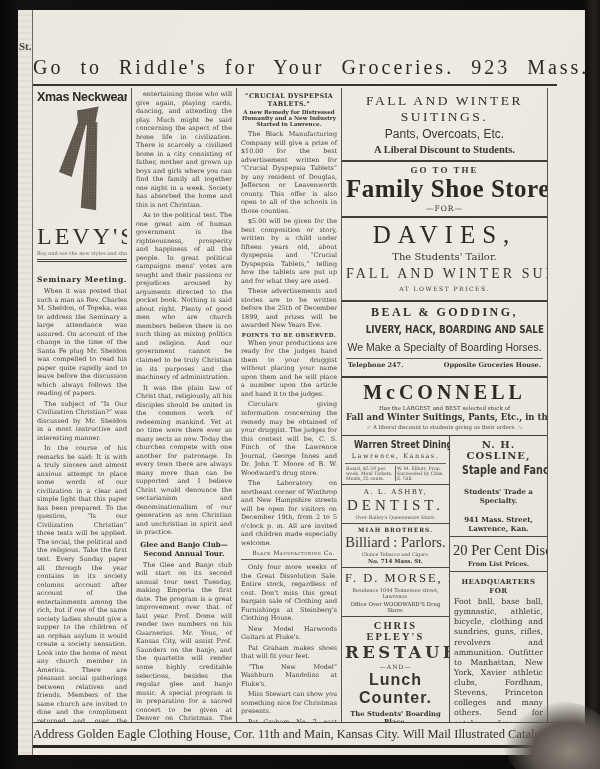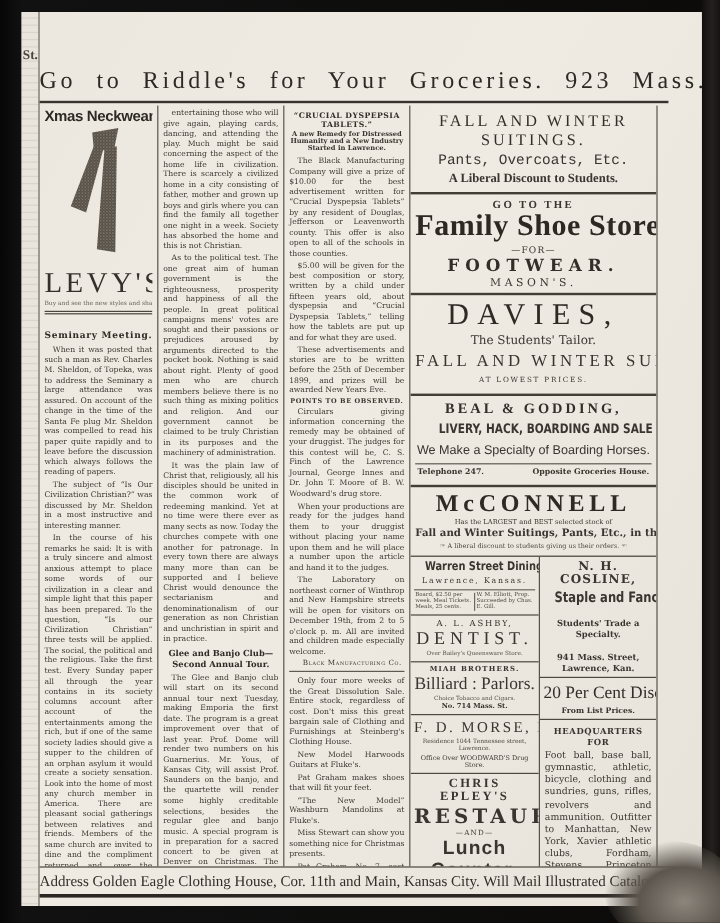--- a/index.html
+++ b/index.html
@@ -39,24 +39,24 @@
   .levys-name{font-family:"Liberation Serif",serif;font-size:24px;letter-spacing:3px;color:#35302a;margin-top:2px;}
   .levys-tag{font-size:5px;color:#6a645a;white-space:nowrap;overflow:hidden;}
   .article-head{font:bold 7.5px "DejaVu Serif",serif;text-align:center;letter-spacing:0.6px;margin:3px 0;color:#2e2a24;}
   
   .tab-title{font:bold 6.4px "DejaVu Serif",serif;text-align:center;letter-spacing:0.4px;margin:2px 0 1px;color:#332e28;}
   .tab-sub{font:bold 5.6px "DejaVu Serif",serif;text-align:center;margin:0 0 3px;color:#3c3630;}
   .tab-points{font:bold 5.4px "DejaVu Serif",serif;text-align:center;letter-spacing:0.5px;margin:2px 0 1px;}
   .tab-sig{font-size:6px;text-align:right;letter-spacing:0.5px;margin:1px 2px 2px 0;font-variant:small-caps;}
   
   .ad{text-align:center;border-bottom:2px solid #433d36;overflow:hidden;padding:3px 4px;}
-  .weber{height:74px;} .shoe{height:84px;} .davies{height:84px;text-align:center;} .beal{height:76px;} .mcc{height:58px;border-bottom:1px solid #433d36;}
+  .weber{height:74px;} .shoe{height:56px;} .davies{height:84px;text-align:center;} .beal{height:76px;} .mcc{height:58px;border-bottom:1px solid #433d36;}
   .w1{font-family:"Liberation Serif",serif;font-size:11px;letter-spacing:2px;color:#3a352e;}
   .w2{font-family:"Liberation Serif",serif;font-size:13.5px;letter-spacing:2.5px;margin-top:2px;color:#332e27;}
-  .w3{font-family:Liberation Mono, monospace;font-size:12px;margin-top:2px;}
+  .w3{font-family:Liberation Sans, sans-serif;font-size:12px;margin-top:2px;}
   .w4{font-family:"Liberation Serif",serif;font-weight:bold;font-size:10.5px;margin-top:3px;}
   .s1{font:bold 9px "Liberation Serif",serif;letter-spacing:2px;}
   .s2{font:bold 25px "Liberation Serif",serif;letter-spacing:0.5px;color:#2d2822;margin-top:0px;white-space:nowrap;}
   .s3{font-size:7.5px;letter-spacing:1px;margin-top:1px;}
   .s4{font:bold 14px "DejaVu Serif",serif;letter-spacing:5px;color:#332e27;margin-top:1px;white-space:nowrap;}
   .s5{font-size:9px;letter-spacing:3px;margin-top:1px;}
   .d1{font-family:"Liberation Serif",serif;font-size:25px;letter-spacing:7px;color:#2f2a24;white-space:nowrap;}
   .d2{font-size:10px;margin-top:2px;}
   .d3{font-family:"Liberation Serif",serif;font-size:14px;letter-spacing:3px;margin-top:4px;white-space:nowrap;}
   .d4{font-size:6px;letter-spacing:1.5px;margin-top:3px;}
@@ -165,22 +165,22 @@
           <div class="tab-sub">A new Remedy for Distressed Humanity and a New Industry Started in Lawrence.</div>
           <div>
 
           <p class="body">The Black Manufacturing Company will give a prize of $10.00 for the best advertisement written for “Crucial Dyspepsia Tablets” by any resident of Douglas, Jefferson or Leavenworth county.  This offer is also open to all of the schools in those counties.</p>
               <p class="body">$5.00 will be given for the best composition or story, written by a child under fifteen years old, about dyspepsia and “Crucial Dyspepsia Tablets,” telling how the tablets are put up and for what they are used.</p>
               <p class="body">These advertisements and stories are to be written before the 25th of December 1899, and prizes will be awarded New Years Eve.</p>
             </div>
           <div class="tab-points">POINTS TO BE OBSERVED.</div>
           <div>
 
-          <p class="body">Circulars giving information concerning the remedy may be obtained of your druggist.  The judges for this contest will be, C. S. Finch of the Lawrence Journal, George Innes and Dr. John T. Moore of B. W. Woodward's drug store.</p>
-              <p class="body">When your productions are ready for the judges hand them to your druggist without placing your name upon them and he will place a number upon the article and hand it to the judges.</p>
+          <p class="body">When your productions are ready for the judges hand them to your druggist without placing your name upon them and he will place a number upon the article and hand it to the judges.</p>
+              <p class="body">Circulars giving information concerning the remedy may be obtained of your druggist.  The judges for this contest will be, C. S. Finch of the Lawrence Journal, George Innes and Dr. John T. Moore of B. W. Woodward's drug store.</p>
               <p class="body">The Laboratory on northeast corner of Winthrop and New Hampshire streets will be open for visitors on December 19th, from 2 to 5 o'clock p. m.  All are invited and children made especially welcome.</p>
             </div>
           <div class="tab-sig">Black Manufacturing Co.</div>
         </div>
         <hr class="rule">
         <div>
 
         <p class="body">Only four more weeks of the Great Dissolution Sale.  Entire stock, regardless of cost.  Don't miss this great bargain sale of Clothing and Furnishings at  Steinberg's Clothing House.</p>
             <p class="body">New Model Harwoods Guitars at Fluke's.</p>
             <p class="body">Pat Graham makes shoes that will fit your feet.</p>

